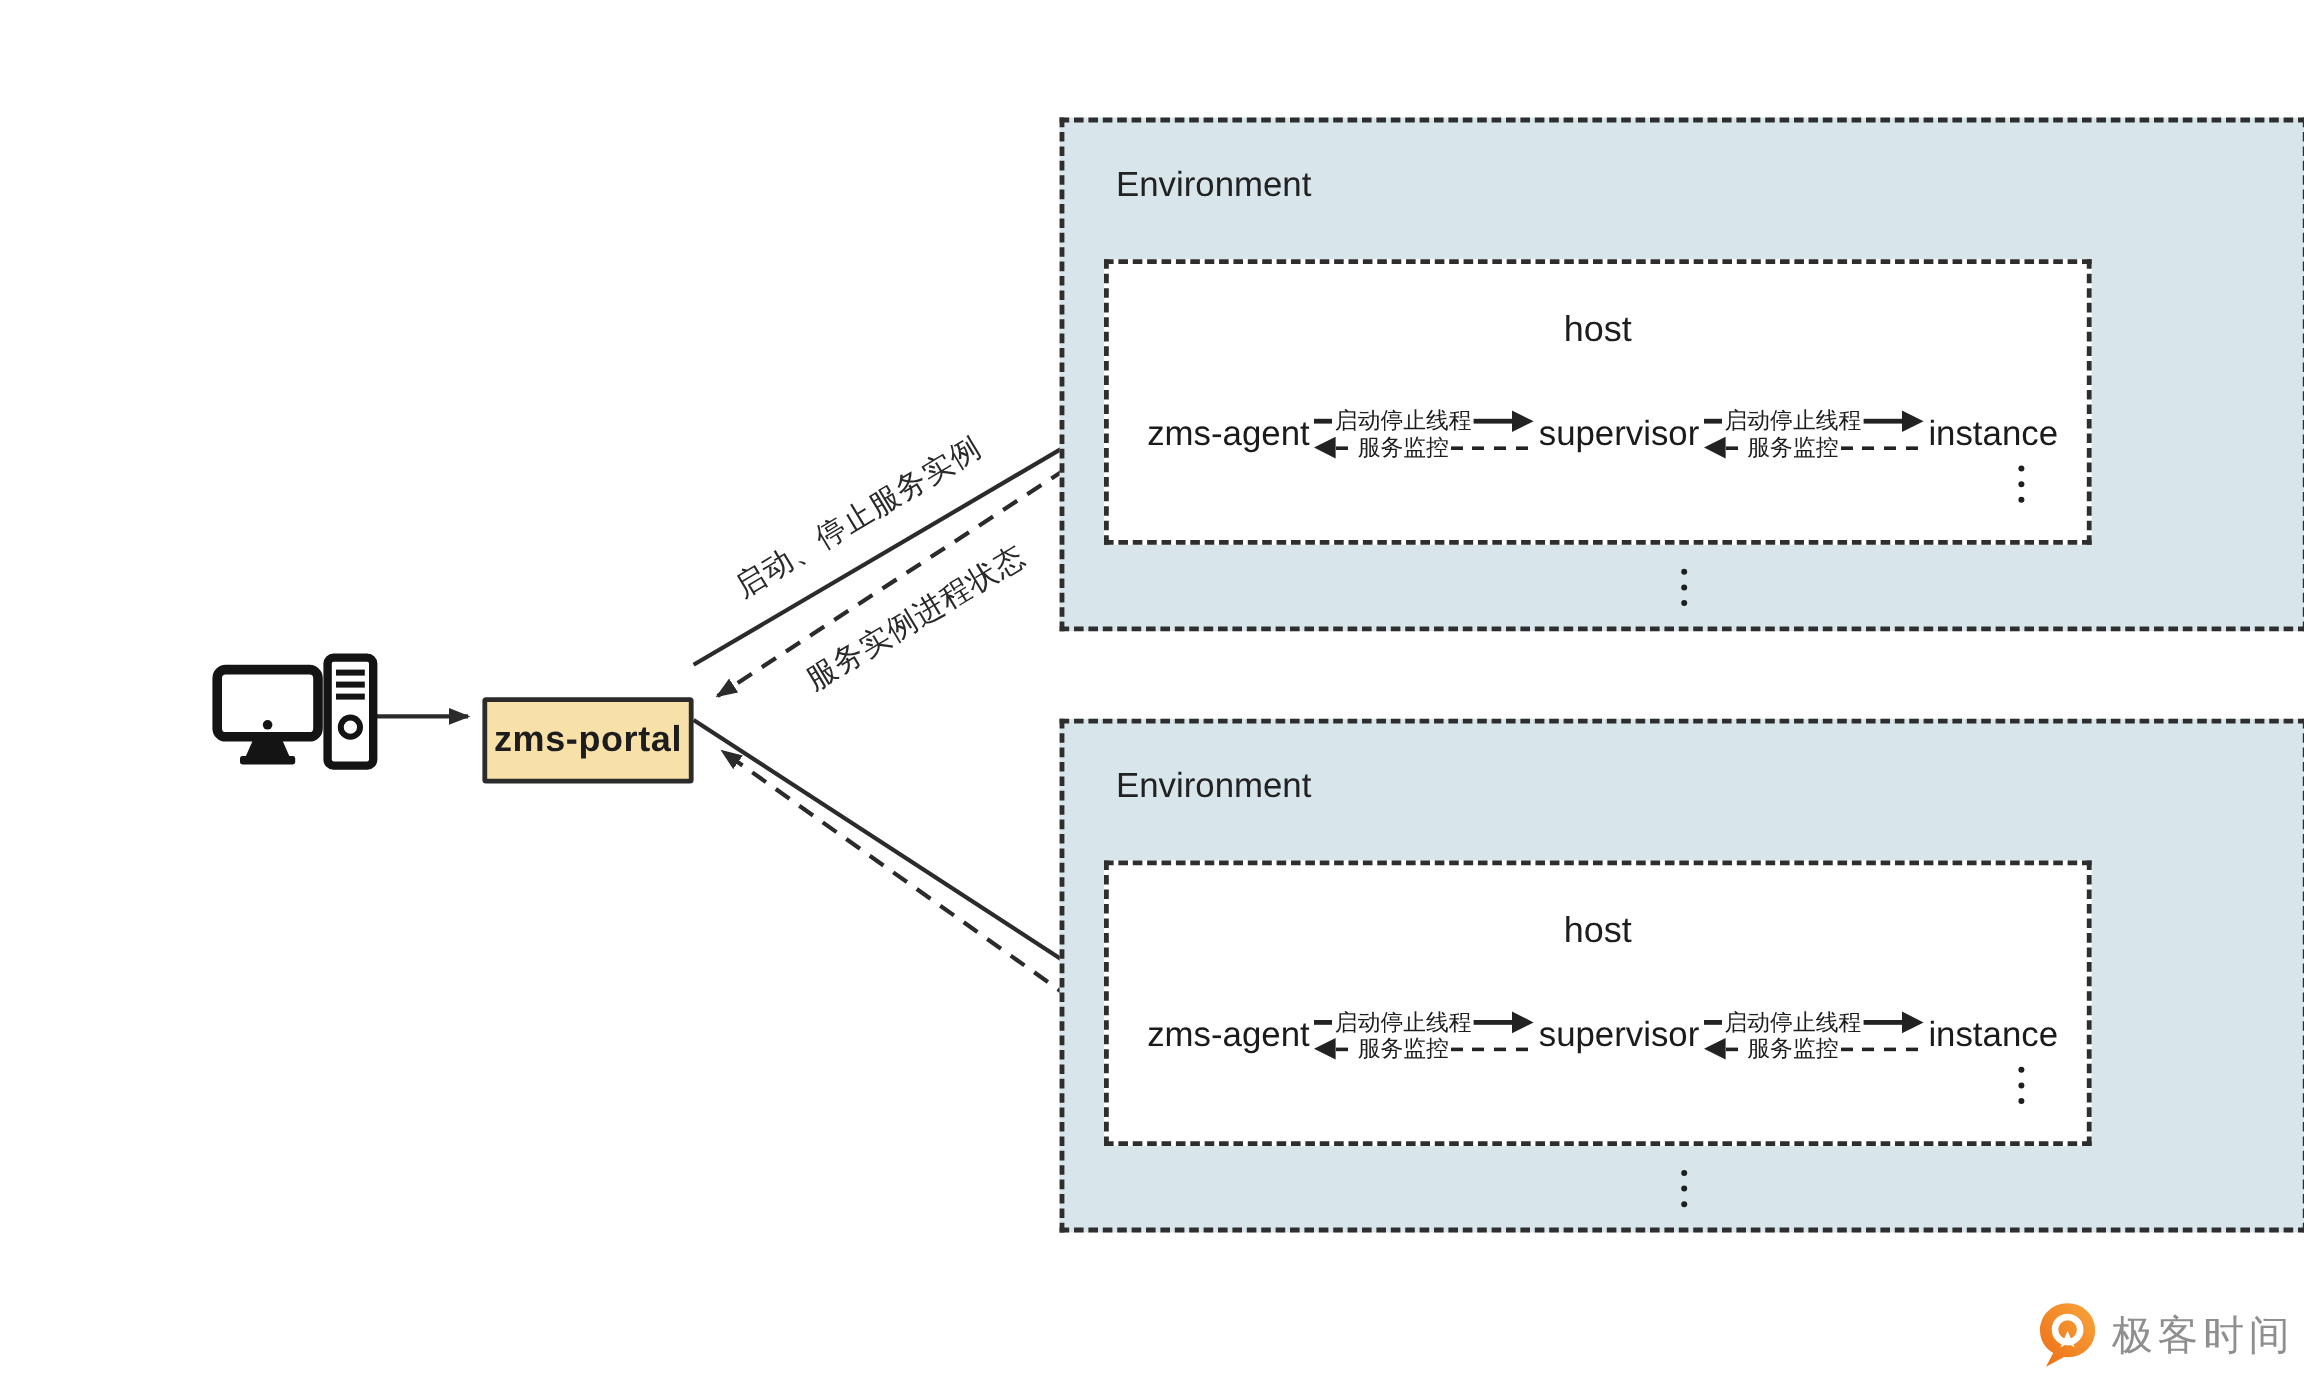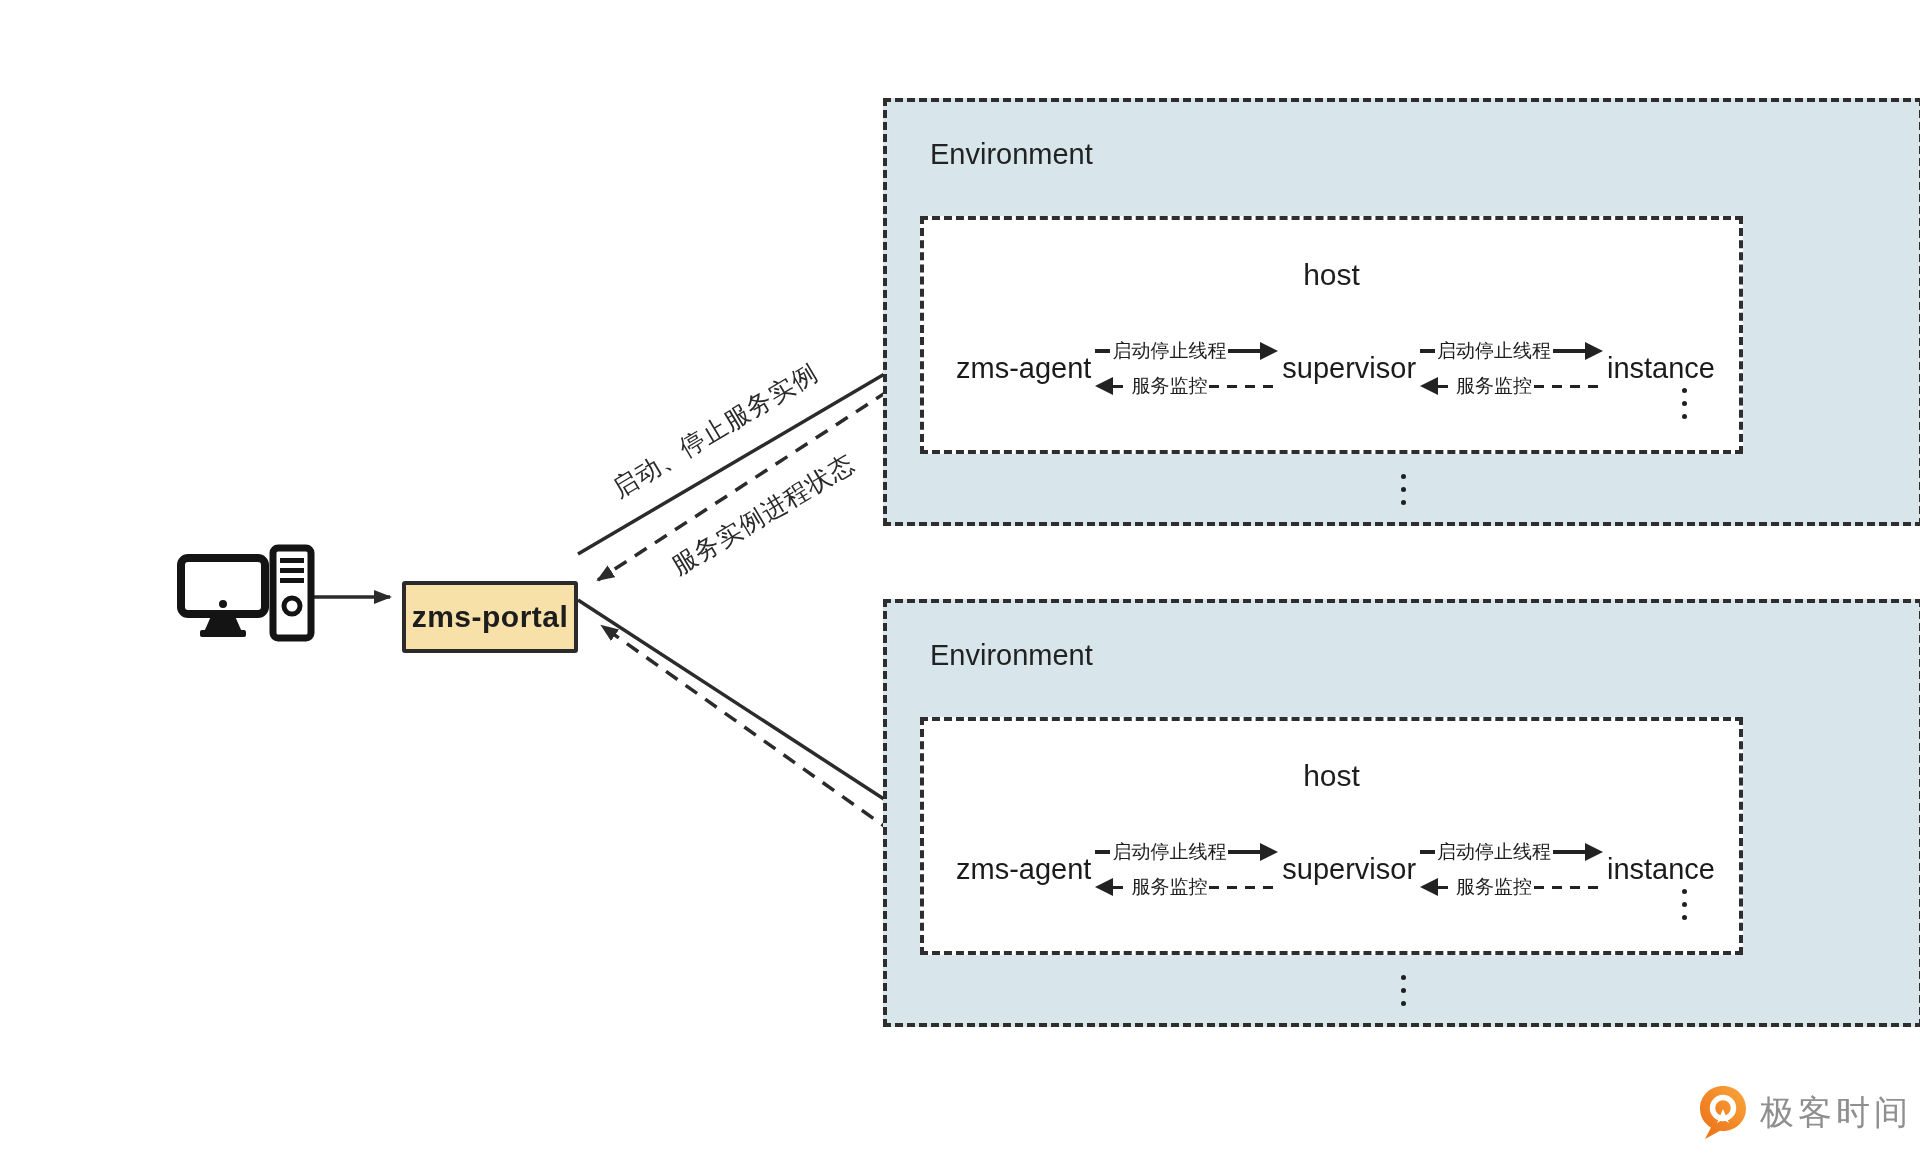--- a/index.html
+++ b/index.html
@@ -50,21 +50,21 @@
   }
 
   
   .chain {
     position:absolute; left:32px; right:24px; top:120px;
     display:flex; align-items:center; justify-content:space-between;
   }
   .node { font-size:29px; font-weight:500; color:#1b1b1b; white-space:nowrap; }
 
   
-  .link { width:198px; display:flex; flex-direction:column; gap:13px; margin:0 4px; }
+  .link { width:198px; display:flex; flex-direction:column; gap:0; margin:0 4px; }
   .link-row { display:flex; align-items:center; height:22px; }
   .seg-solid-a { flex:0 0 15px; height:4px; background:#222; }
   .seg-solid-b { flex:1; height:4px; background:#222; }
   .seg-dash-a  { flex:0 0 16px; height:3px; background:repeating-linear-gradient(90deg,#222 0 10px,transparent 10px 18px); }
   .seg-dash-b  { flex:1; height:3px; background:repeating-linear-gradient(90deg,#222 0 10px,transparent 10px 18px); }
   .link-label { font-size:19px; color:#1d1d1d; white-space:nowrap; padding:0 2px; font-weight:500; }
   .arr-r { width:0; height:0; border-left:18px solid #222; border-top:9px solid transparent; border-bottom:9px solid transparent; }
   .arr-l { width:0; height:0; border-right:18px solid #222; border-top:9px solid transparent; border-bottom:9px solid transparent; }
 
   

